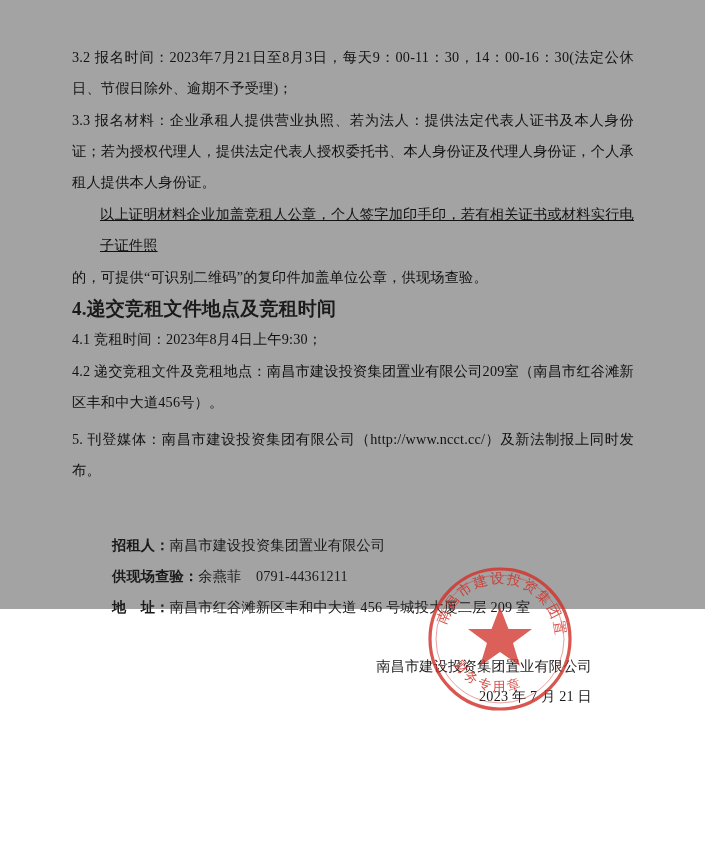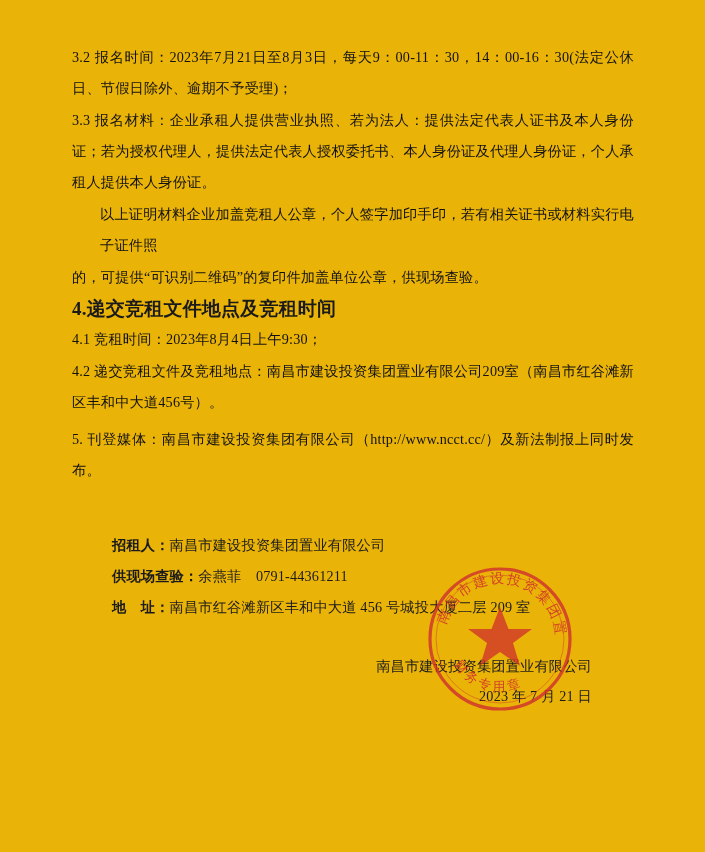--- a/index.html
+++ b/index.html
@@ -12,40 +12,41 @@
     height: 852px;
     background: #ffffff;
     font-family: "Liberation Serif", serif;
     color: #1a1a1a;
     overflow: hidden;
     position: relative;
   }
   .page {
     position: relative;
     width: 705px;
-    height: 852px;
-    background: #eab308;
+    height: 609px;
+    background: #a3a3a3;
   }
   .doc-body {
     position: absolute;
     left: 72px;
     top: 42px;
     width: 562px;
   }
   .para {
     font-size: 14.2px;
     line-height: 31px;
     letter-spacing: 0.2px;
     text-align: justify;
     margin: 0;
     color: #111;
   }
   .para + .para { margin-top: 1px; }
   .inner-indent {
     padding-left: 28px;
+    text-decoration: underline;
   }
   .heading {
     font-size: 19px;
     font-weight: bold;
     line-height: 31px;
     margin: 0;
     letter-spacing: 0.2px;
   }
   .gap-s { height: 6px; }
 

